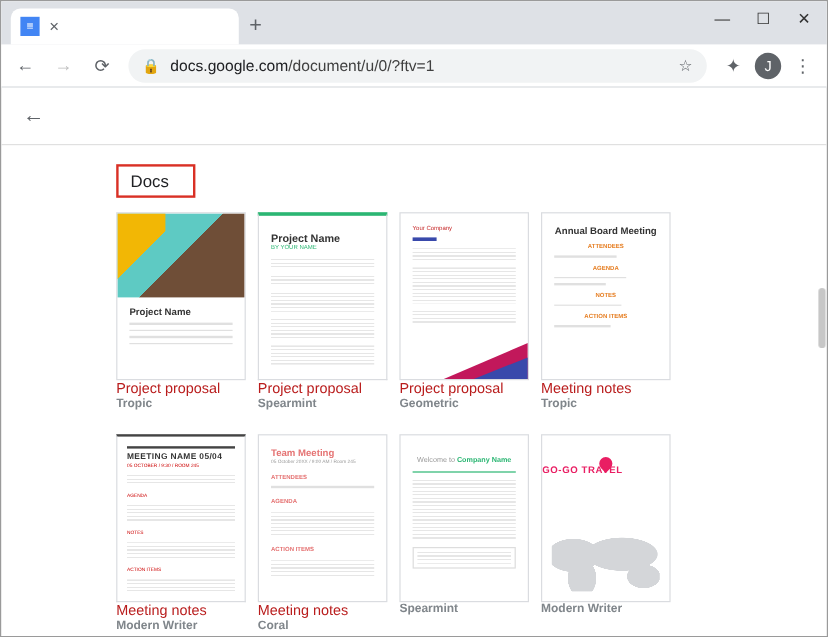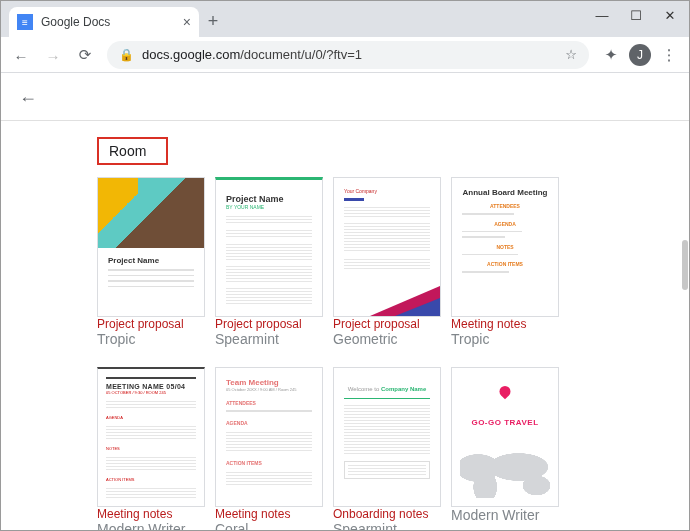--- a/index.html
+++ b/index.html
@@ -137,22 +137,22 @@
       border: 1px solid #dadce0;
       background: #fff;
       position: relative;
       overflow: hidden;
     }
     .card-title {
       font-size: 12px; color: #b91c1c;
       margin-top: 0; white-space: nowrap; overflow: hidden;
     }
     .card-sub {
-      font-size: 14px; color: #80868b;
-      white-space: nowrap; overflow: hidden;
+      font-size: 10px; color: #80868b;
+      white-space: nowrap; overflow: hidden; font-weight: bold;
     }
     
     .t-tropic-proposal .hdr {
       position:absolute; top:0; left:0; right:0; height:70px;
       background: linear-gradient(135deg,#5ecac3 50%, #6f4e37 50%);
     }
     .t-tropic-proposal .hdr::before {
       content:""; position:absolute; top:0; left:0; width:40px; height:70px;
       background: linear-gradient(135deg,#f2b705 50%, transparent 50%);
     }
@@ -182,21 +182,21 @@
     .t-modern-notes { border-top:2px solid #444; }
     .t-modern-notes .body { padding:8px; }
     .t-modern-notes .ttl { font-size:7px; font-weight:bold; color:#333; letter-spacing:0.3px; }
     .t-modern-notes .tiny { font-size:4px; color:#c00; }
     .t-coral-notes .body { padding:10px; }
     .t-coral-notes .ttl { font-size:8px; font-weight:bold; color:#e57373; }
     .t-spearmint-onboard .body { padding:10px; }
     .t-brochure .body { position:relative; width:100%; height:100%; }
     .t-brochure .dot { position:absolute; top:18px; left:50%; transform:translateX(-50%);
       width:11px; height:11px; background:#e91e63; border-radius:50% 50% 50% 0; transform: translateX(-50%) rotate(-45deg);}
-    .t-brochure .logo { position:absolute; top:50px; left:0; right:0; text-align:center;
+    .t-brochure .logo { position:absolute; top:24px; left:0; right:0; 
       font-size:8px; font-weight:bold; color:#e91e63; letter-spacing:0.5px; }
     .t-brochure .map {
       position:absolute; bottom:8px; left:8px; right:8px; height:50px;
       background:
         radial-gradient(ellipse 22px 14px at 20% 40%, #d4d6d9 98%, transparent 100%),
         radial-gradient(ellipse 30px 14px at 65% 38%, #d4d6d9 98%, transparent 100%),
         radial-gradient(ellipse 14px 10px at 85% 75%, #d4d6d9 98%, transparent 100%),
         radial-gradient(ellipse 12px 16px at 28% 78%, #d4d6d9 98%, transparent 100%);
     }
     
@@ -207,21 +207,20 @@
       background: #c7c7c7;
       border-radius: 3px;
     }
   </style>
 </head>
 <body>
 
 <div class="chrome-top">
   <div class="tab">
     <span class="favicon">≡</span>
-    <span class="title">Google Docs</span>
     <span class="close-x">×</span>
   </div>
   <div class="new-tab">+</div>
   <div class="window-controls">
     <span>—</span>
     <span>☐</span>
     <span>✕</span>
   </div>
 </div>
 
@@ -241,21 +240,21 @@
   <div class="chrome-icon">✦</div>
   <div class="avatar">J</div>
   <div class="chrome-icon">⋮</div>
 </div>
 
 <div class="page-header">
   <span class="back-arrow">←</span>
 </div>
 
 <div class="gallery">
-  <div class="section-label">Room</div>
+  <div class="section-label">Docs</div>
 
   <div class="grid">
 
     <div class="card">
       <div class="thumb t-tropic-proposal">
         <div class="hdr"></div>
         <div class="body">
           <div class="pname">Project Name</div>
           <div class="tline"></div>
             <div class="tline"></div>
@@ -361,21 +360,20 @@
           <div style="height:8px"></div>
           <div style="font-size:6px;color:#999;text-align:center">Welcome to <span style="color:#2bb673;font-weight:bold">Company Name</span></div>
 
           <div style="height:1px;background:#2bb673;margin:6px 0"></div>
           <div class="para" style="height:50px"></div>
           <div style="border:1px solid #ddd;padding:3px;margin-top:6px">
               <div class="para" style="height:10px;margin:0"></div>
             </div>
         </div>
       </div>
-      <div class="card-title">Onboarding notes</div>
       <div class="card-sub">Spearmint</div>
     </div>
 
     <div class="card">
       <div class="thumb t-brochure">
         <div class="body">
           <div class="dot"></div>
           <div class="logo">GO-GO TRAVEL</div>
           <div class="map"></div>
         </div>

